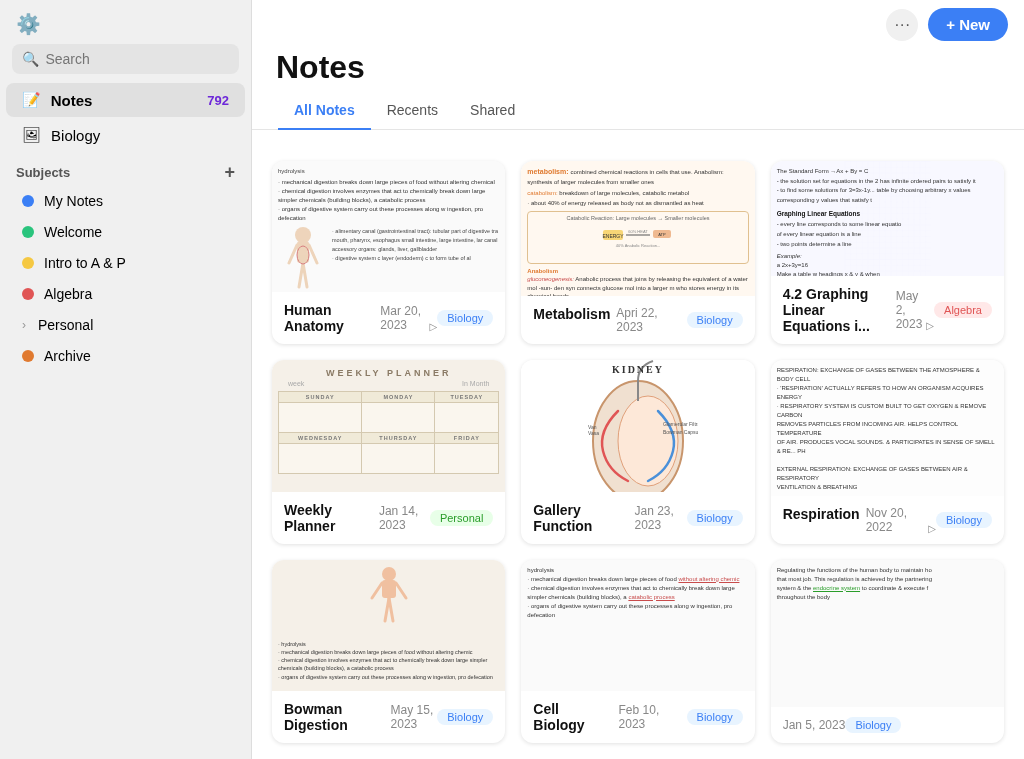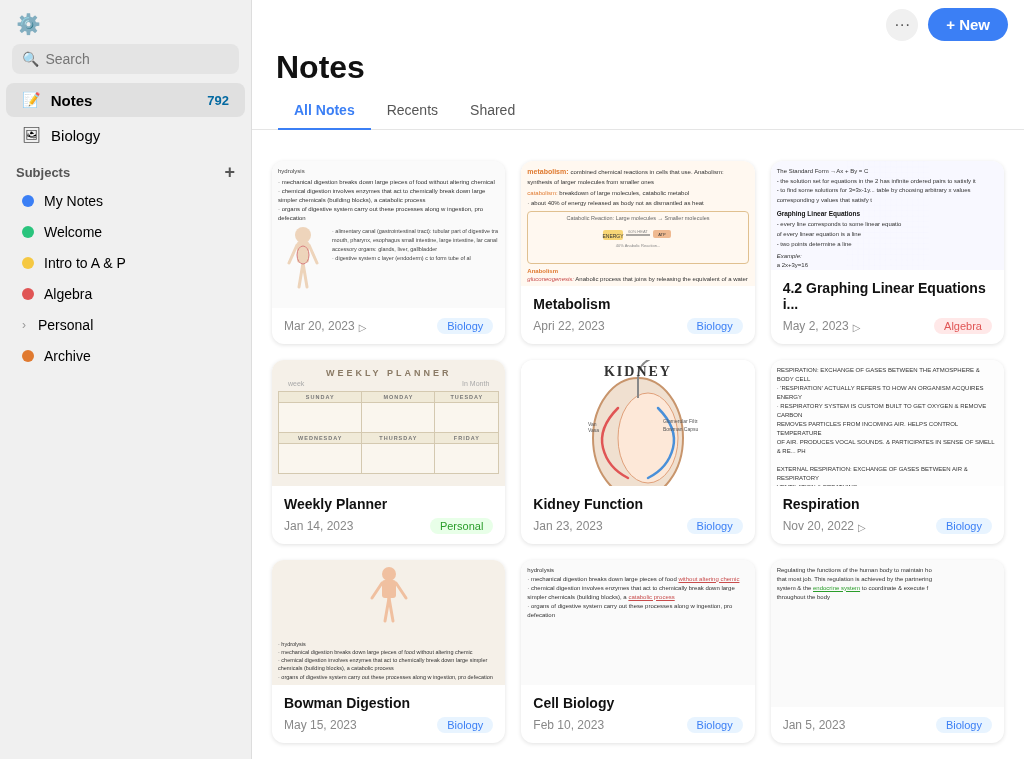--- a/index.html
+++ b/index.html
@@ -45,21 +45,21 @@
       gap: 10px;
       cursor: pointer;
       border-radius: 8px;
       margin: 1px 6px;
       font-size: 15px;
     }
     .sidebar-nav-item.active { background: #e0e0e0; font-weight: 600; }
     .sidebar-nav-item .count {
       margin-left: auto;
       font-size: 13px;
-      color: #0369a1;
+      color: #6d28d9;
     }
     .sidebar-section-header {
       display: flex;
       align-items: center;
       padding: 10px 16px 4px;
       font-size: 13px;
       font-weight: 600;
       color: #555;
     }
     .sidebar-section-header .add-btn {
@@ -180,21 +180,21 @@
       height: 100%;
       font-size: 7px;
       line-height: 1.4;
       color: #333;
       padding: 6px;
       overflow: hidden;
     }
     .note-info {
       padding: 10px 12px 10px;
       display: flex;
-      flex-direction: column;
+      flex-direction: row;
       gap: 6px;
     }
     .note-title {
       font-size: 14px;
       font-weight: 600;
       color: #111;
     }
     .note-meta {
       display: flex;
       align-items: center;
@@ -345,20 +345,21 @@
             <div style="font-size:5.5px;color:#444;line-height:1.6;flex:1;">
               · alimentary canal (gastrointestinal tract): tubular part of digestive tra<br>
               mouth, pharynx, esophagus small intestine, large intestine, lar canal<br>
               accessory organs: glands, liver, gallbladder<br>
               · digestive system c layer (endoderm) c to form tube of al
             </div>
           </div>
         </div>
       </div>
       <div class="note-info">
+        <div class="note-title">Human Anatomy</div>
         <div class="note-meta">
           <span class="note-date">Mar 20, 2023 <span style="font-size:10px;">▷</span></span>
           <span class="note-tag tag-biology">Biology</span>
         </div>
       </div>
     </div>
 
     <div class="note-card">
       <div class="note-thumbnail thumb-metabolism">
         <div class="note-thumbnail-content">
@@ -480,41 +481,41 @@
         <div class="note-meta">
           <span class="note-date">Jan 14, 2023</span>
           <span class="note-tag tag-personal">Personal</span>
         </div>
       </div>
     </div>
 
     <div class="note-card">
       <div class="note-thumbnail thumb-kidney">
         <div style="width:100%;height:100%;display:flex;align-items:center;justify-content:center;position:relative;">
-          <div style="position:absolute;top:4px;left:50%;transform:translateX(-50%);font-size:14px;font-weight:800;letter-spacing:2px;color:#333;font-family:Georgia,serif;">KIDNEY</div>
+          <div style="position:absolute;top:4px;left:50%;transform:translateX(-50%);font-size:10px;font-weight:800;letter-spacing:2px;color:#333;font-family:Georgia,serif;">KIDNEY</div>
           <svg viewBox="0 0 120 160" width="120" height="160" style="margin-top:10px;">
 
             <ellipse cx="60" cy="90" rx="45" ry="60" fill="#f0e0d0" stroke="#c8956c" stroke-width="2"></ellipse>
 
             <ellipse cx="70" cy="90" rx="30" ry="45" fill="#fde8d8" stroke="#e0a07a" stroke-width="1"></ellipse>
 
             <path d="M 40 60 Q 20 80 25 100 Q 30 120 50 130" stroke="#e05555" stroke-width="2.5" fill="none" stroke-linecap="round"></path>
             <path d="M 80 60 Q 100 80 95 100 Q 90 120 70 130" stroke="#4a90d9" stroke-width="2.5" fill="none" stroke-linecap="round"></path>
             <path d="M 60 50 L 60 30 Q 60 15 75 10" stroke="#888" stroke-width="2" fill="none"></path>
 
             <text x="10" y="78" font-size="5" fill="#555">Van</text>
             <text x="10" y="84" font-size="5" fill="#555">Vasa</text>
             <text x="85" y="75" font-size="5" fill="#555">Glomerular Filtration</text>
             <text x="85" y="83" font-size="5" fill="#555">Bowman Capsule</text>
             <text x="30" y="145" font-size="5" fill="#555">Tubulogenesis</text>
           </svg>
         </div>
       </div>
       <div class="note-info">
-        <div class="note-title">Kidney Function</div>
+        <div class="note-title">Gallery Function</div>
         <div class="note-meta">
           <span class="note-date">Jan 23, 2023</span>
           <span class="note-tag tag-biology">Biology</span>
         </div>
       </div>
     </div>
 
     <div class="note-card">
       <div class="note-thumbnail thumb-respiration">
         <div class="note-thumbnail-content" style="font-size:6px;line-height:1.5;color:#333;">

